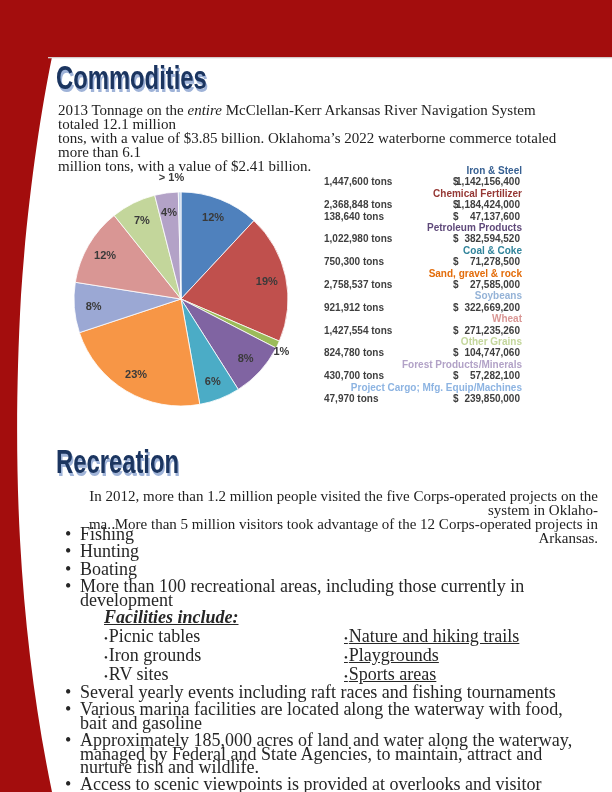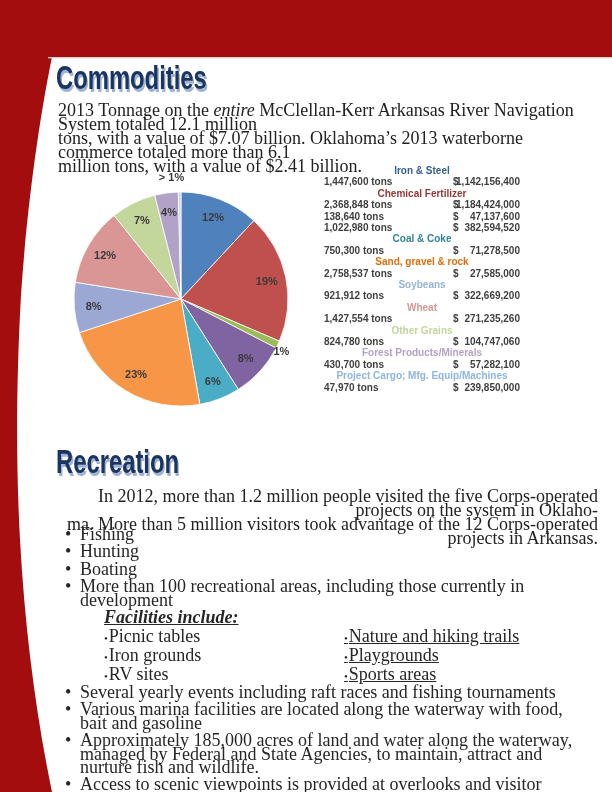--- a/index.html
+++ b/index.html
@@ -9,32 +9,32 @@
   .content{position:absolute;left:0;top:0;width:612px;height:792px;z-index:1;}
 
   .section-title{position:absolute;margin:0;
      font-family:"Liberation Sans", sans-serif;font-weight:bold;font-size:34px;
      color:#1b3560;letter-spacing:0px;white-space:nowrap;
      transform:scaleX(0.70);transform-origin:left top;
      text-shadow:2px 3px 0 #9fb3d8;}
   #title-commodities{left:56px;top:58px;}
   #title-recreation{left:56px;top:442px;}
 
-  .para{position:absolute;margin:0;font-size:18px;line-height:13.9px;color:#222;}
+  .para{position:absolute;margin:0;font-size:15px;line-height:13.9px;color:#222;}
   #commodities-para{left:58px;top:104px;width:520px;}
   #recreation-para{left:58px;top:490px;width:540px;text-align:right;}
   .pline{display:block;}
 
   #pie-svg{position:absolute;left:50px;top:165px;}
   .pie-label{font-family:"Liberation Sans", sans-serif;font-weight:600;font-size:11px;fill:#3a3a3a;}
 
   #legend{position:absolute;left:322px;top:165px;width:200px;
      font-family:"Liberation Sans", sans-serif;font-size:10px;font-weight:bold;color:#3f3f3f;}
   .lg-row{margin:0 0 0 0;}
-  .lg-name{text-align:center;line-height:11.4px;white-space:nowrap;}
+  .lg-name{text-align:right;line-height:11.4px;white-space:nowrap;}
   .lg-nums{position:relative;height:11.4px;line-height:11.4px;text-align:right;}
   .lg-tons{position:absolute;left:2px;}
   .lg-dollar{position:absolute;left:131px;}
   .lg-amount{position:absolute;right:2px;padding-left:23px;}
 
   #rec-lists{position:absolute;left:58px;top:528px;width:540px;font-size:18px;line-height:13.4px;}
   ul.bullets{list-style:none;margin:0;padding:0;}
   ul.bullets li{position:relative;margin:0 0 4px 22px;width:505px;}
   ul.bullets li::before{content:"\2022";position:absolute;left:-15px;top:0;}
   #facilities{position:relative;margin:2px 0 3px 46px;height:72px;}
@@ -55,21 +55,21 @@
     <path d="M 0 0 H 52 V 57 C 40 115 27 205 21 295 C 16 385 16 465 20 540 C 25 630 36 715 52 792 H 0 Z" fill="#a30d0d"></path>
     <rect x="48" y="57" width="564" height="1.3" fill="#d6cccc"></rect>
   </svg>
 
   <div class="content">
 
     <h1 class="section-title" id="title-commodities">Commodities</h1>
 
     <p class="para" id="commodities-para">
       <span class="pline"><span>2013 Tonnage on the </span><i>entire</i><span> McClellan-Kerr Arkansas River Navigation System totaled 12.1 million</span></span>
-      <span class="pline">tons, with a value of $7.07 billion. Oklahoma’s 2013 waterborne commerce totaled more than 6.1</span>
+      <span class="pline">tons, with a value of $3.85 billion. Oklahoma’s 2022 waterborne commerce totaled more than 6.1</span>
       <span class="pline">million tons, with a value of $2.41 billion.</span>
     </p>
 
     <svg id="pie-svg" width="262" height="262" viewBox="0 0 262 262">
         <path d="M 131 134 L 131.00 27.00 A 107 107 0 0 1 203.90 55.68 Z" fill="#4F81BD" stroke="#ffffff" stroke-width="0.8"></path>
         <path d="M 131 134 L 203.90 55.68 A 107 107 0 0 1 229.36 176.12 Z" fill="#C0504D" stroke="#ffffff" stroke-width="0.8"></path>
         <path d="M 131 134 L 229.36 176.12 A 107 107 0 0 1 226.09 183.06 Z" fill="#9BBB59" stroke="#ffffff" stroke-width="0.8"></path>
         <path d="M 131 134 L 226.09 183.06 A 107 107 0 0 1 188.28 224.38 Z" fill="#8064A2" stroke="#ffffff" stroke-width="0.8"></path>
         <path d="M 131 134 L 188.28 224.38 A 107 107 0 0 1 149.79 239.34 Z" fill="#4BACC6" stroke="#ffffff" stroke-width="0.8"></path>
         <path d="M 131 134 L 149.79 239.34 A 107 107 0 0 1 29.43 167.64 Z" fill="#F79646" stroke="#ffffff" stroke-width="0.8"></path>
@@ -112,20 +112,21 @@
 
   <div class="lg-row">
     <div class="lg-nums">
       <span class="lg-tons">138,640 tons</span>
       <span class="lg-dollar">$</span>
       <span class="lg-amount">47,137,600</span>
     </div>
   </div>
 
   <div class="lg-row">
+    <div class="lg-name" style="color: rgb(95, 73, 122);">Petroleum Products</div>
     <div class="lg-nums">
       <span class="lg-tons">1,022,980 tons</span>
       <span class="lg-dollar">$</span>
       <span class="lg-amount">382,594,520</span>
     </div>
   </div>
 
   <div class="lg-row">
     <div class="lg-name" style="color: rgb(49, 132, 155);">Coal &amp; Coke</div>
     <div class="lg-nums">

